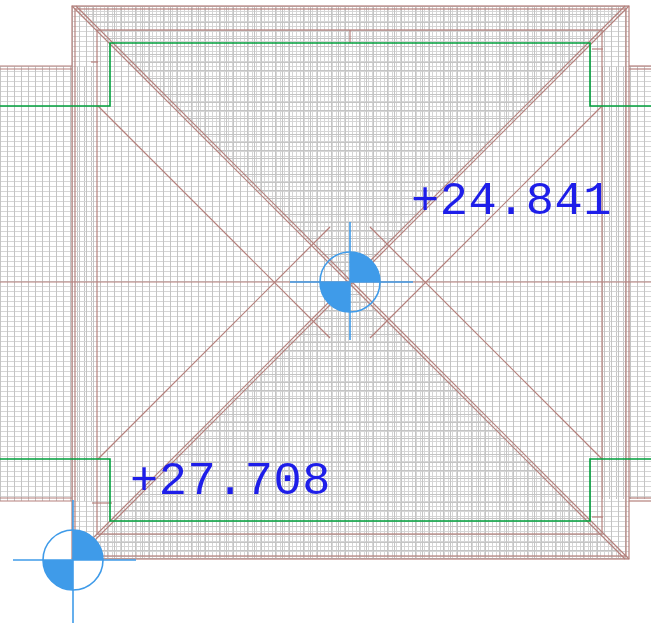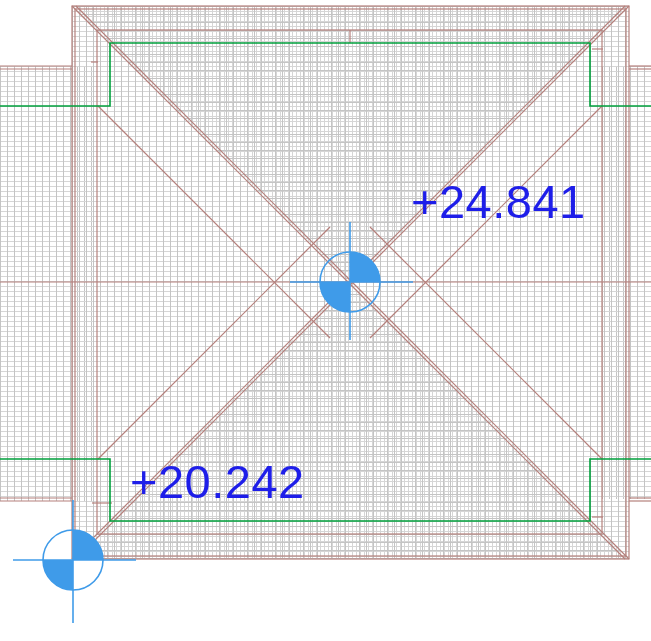--- a/index.html
+++ b/index.html
@@ -8,21 +8,21 @@
     --hatch-strong:#c4c4c4;
     --hatch-light:#d6d6d6;
     --label-blue:#1e1ee9;
     --symbol-blue:#3f9be9;
     --bg:#ffffff;
   }
   html,body{margin:0;padding:0;background:var(--bg);}
   #canvas{
     position:relative;width:651px;height:641px;overflow:hidden;
     background:var(--bg);
-    font-family:Liberation Sans, sans-serif;
+    font-family:Liberation Mono, monospace;
   }
   .hatch{position:absolute;}
   .patA{
     background-image:
       repeating-linear-gradient(to bottom, var(--hatch-strong) 0 1px, transparent 1px 8px),
       repeating-linear-gradient(to right, var(--hatch-light) 0 1px, transparent 1px 4px);
   }
   .patB{
     background-image:
       repeating-linear-gradient(to right, var(--hatch-strong) 0 1px, transparent 1px 7px),
@@ -112,14 +112,14 @@
     <g>
       <line class="bluestroke" x1="13" y1="560" x2="136" y2="560"></line>
       <line class="bluestroke" x1="73" y1="500" x2="73" y2="623"></line>
       <circle class="bluestroke" cx="73" cy="560" r="30" fill="#ffffff"></circle>
       <path class="bluefill" d="M73,560 L73,530 A30,30 0 0 1 103,560 Z"></path>
       <path class="bluefill" d="M73,560 L73,590 A30,30 0 0 1 43,560 Z"></path>
     </g>
   </svg>
 
   <div id="label-upper" class="elev-label">+24.841</div>
-  <div id="label-lower" class="elev-label">+20.242</div>
+  <div id="label-lower" class="elev-label">+27.708</div>
 </div>
 
 </body></html>

